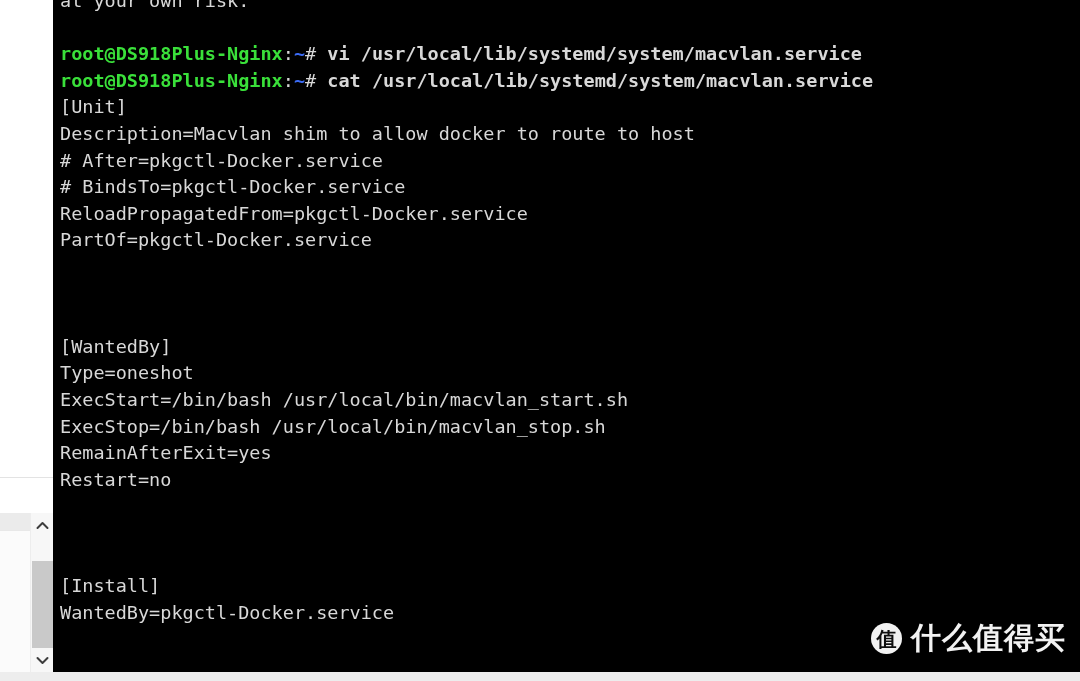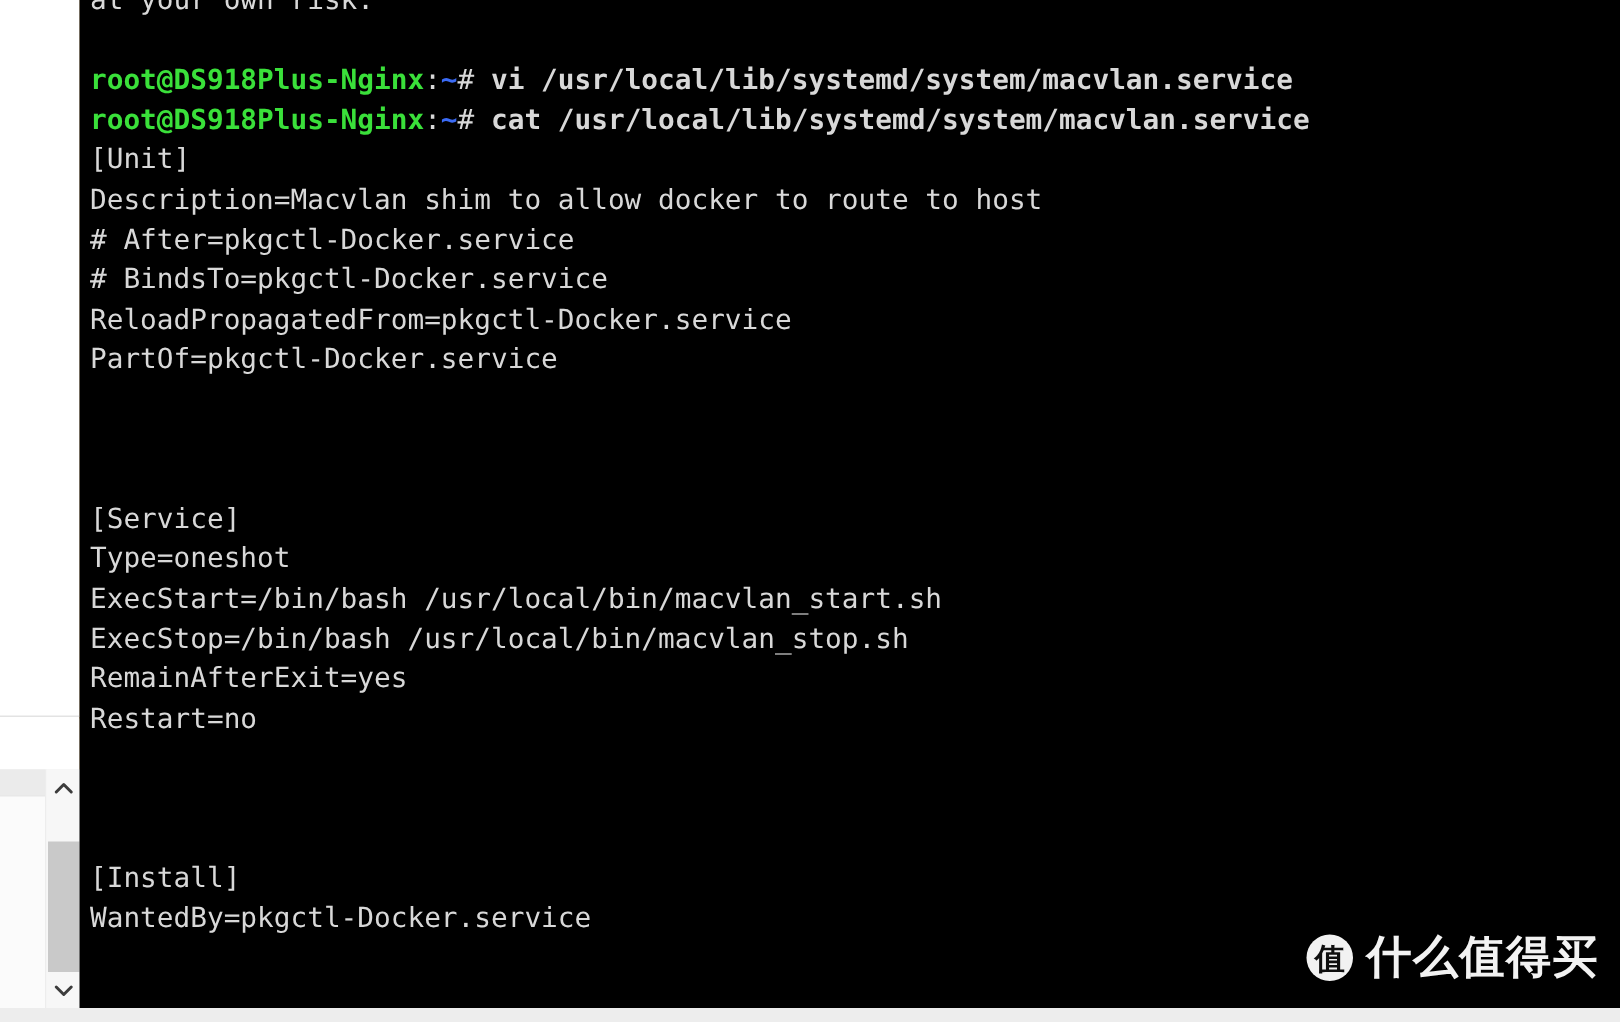--- a/index.html
+++ b/index.html
@@ -10,21 +10,21 @@
   body {
     width: 1080px;
     height: 681px;
     overflow: hidden;
     font-family: "DejaVu Sans Mono", monospace;
   }
   .screen {
     position: relative;
     width: 1080px;
     height: 681px;
-    background: #a16207;
+    background: #7dd3fc;
   }
 
   
   .left-pane {
     position: absolute;
     left: 0; top: 0;
     width: 53px; height: 681px;
     background: #ffffff;
   }
   .left-upper {
@@ -221,21 +221,21 @@
         <div class="line"><span class="prompt-user">root@DS918Plus-Nginx</span><span class="prompt-colon">:</span><span class="prompt-path">~</span><span class="prompt-hash">#</span><span class="cmd"> cat /usr/local/lib/systemd/system/macvlan.service</span></div>
         <div class="line"><span>[Unit]</span></div>
         <div class="line"><span>Description=Macvlan shim to allow docker to route to host</span></div>
         <div class="line"><span># After=pkgctl-Docker.service</span></div>
         <div class="line"><span># BindsTo=pkgctl-Docker.service</span></div>
         <div class="line"><span>ReloadPropagatedFrom=pkgctl-Docker.service</span></div>
         <div class="line"><span>PartOf=pkgctl-Docker.service</span></div>
         <div class="line blank"><span> </span></div>
         <div class="line blank"><span> </span></div>
         <div class="line blank"><span> </span></div>
-        <div class="line"><span>[Service]</span></div>
+        <div class="line"><span>[WantedBy]</span></div>
         <div class="line"><span>Type=oneshot</span></div>
         <div class="line"><span>ExecStart=/bin/bash /usr/local/bin/macvlan_start.sh</span></div>
         <div class="line"><span>ExecStop=/bin/bash /usr/local/bin/macvlan_stop.sh</span></div>
         <div class="line"><span>RemainAfterExit=yes</span></div>
         <div class="line"><span>Restart=no</span></div>
         <div class="line blank"><span> </span></div>
         <div class="line blank"><span> </span></div>
         <div class="line blank"><span> </span></div>
         <div class="line"><span>[Install]</span></div>
         <div class="line"><span>WantedBy=pkgctl-Docker.service</span></div>

